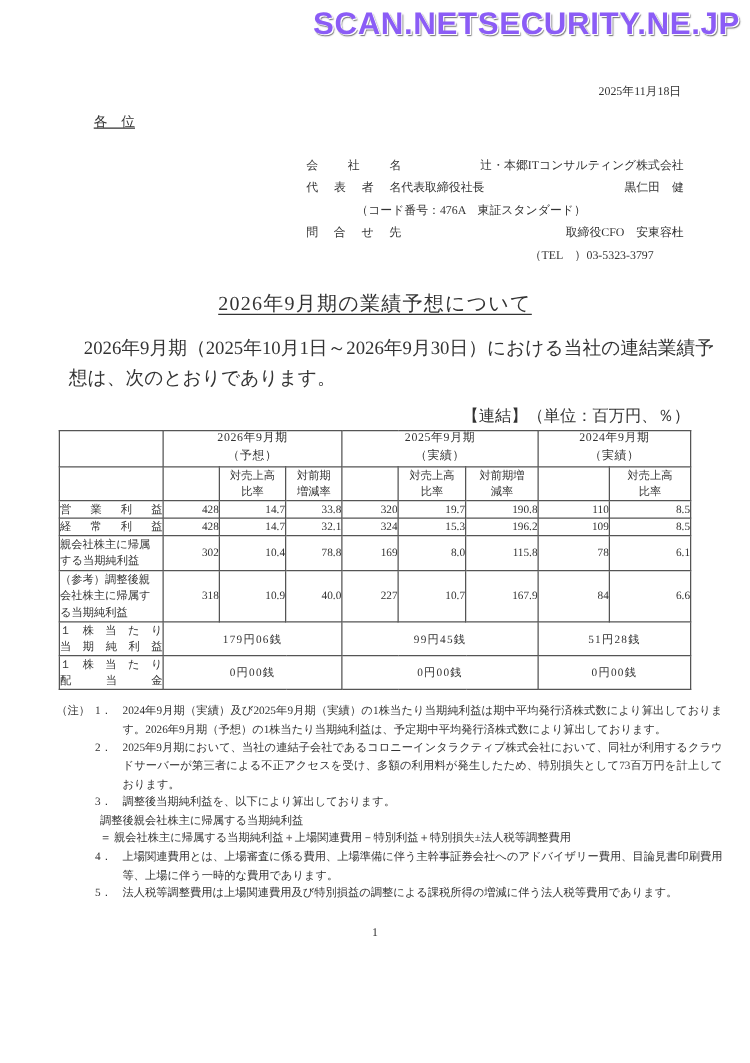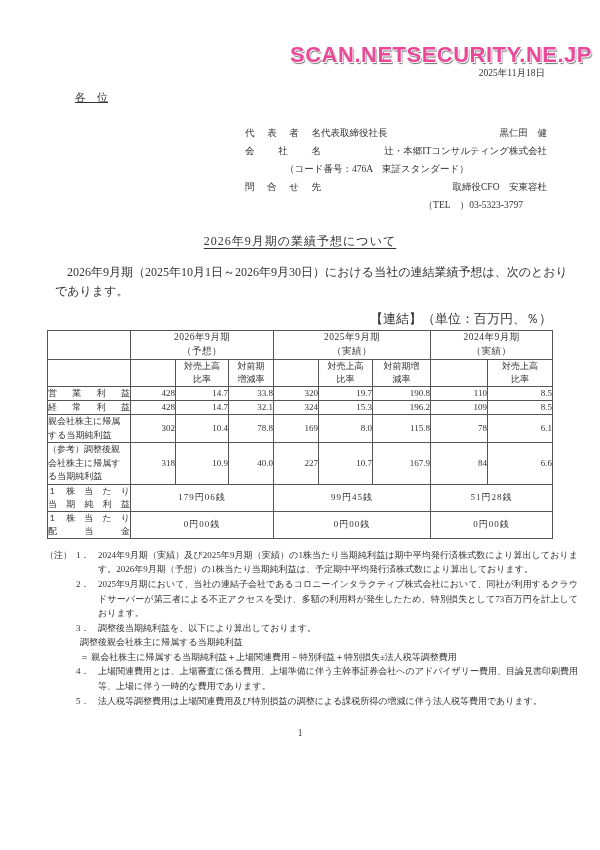--- a/index.html
+++ b/index.html
@@ -3,40 +3,39 @@
 <meta charset="utf-8">
 <style>
   html,body{margin:0;padding:0;background:#ffffff;}
   .page{
     position:relative;width:600px;height:850px;background:#ffffff;overflow:hidden;
     font-family:"Liberation Serif","DejaVu Serif",serif;color:#333;
   }
   .watermark{
     position:absolute;top:5px;right:8px;
     font-family:"Liberation Sans","DejaVu Sans",sans-serif;
-    font-weight:bold;font-size:22px;letter-spacing:0.5px;color:#ec4899;
+    font-weight:bold;font-size:25px;letter-spacing:0.5px;color:#8b5cf6;
     text-shadow:1px 1px 0 #ffffff,1.5px 1.5px 1px #6f6f6f;
-    margin-top:37px;
   }
   .date{position:absolute;top:67px;right:55px;font-size:9.5px;}
   .addressee{position:absolute;top:90px;left:75px;font-size:11px;text-decoration:underline;}
   .company{position:absolute;top:124px;left:245px;width:308px;font-size:9.5px;}
   .company .crow{display:grid;grid-template-columns:76px 1fr;height:18px;line-height:18px;}
   .company .clabel{text-align:justify;text-align-last:justify;}
   .company .cval-r{text-align:right;padding-right:6px;}
   .company .cval-split{display:flex;justify-content:space-between;padding-right:6px;}
   .company .cfull{grid-column:1 / 3;padding-left:40px;}
   .company .ctel{text-align:right;padding-right:30px;}
 
   .flow{position:absolute;top:233px;left:0;width:600px;}
   .title{
-    text-align:center;font-size:12px;letter-spacing:1px;
+    text-align:center;font-size:16px;letter-spacing:1px;
     text-decoration:underline;text-underline-offset:3px;
   }
-  .intro{margin:13px 25px 0 55px;font-size:12px;line-height:1.6;text-indent:12px;}
+  .intro{margin:13px 25px 0 55px;font-size:15px;line-height:1.6;text-indent:12px;}
 
   .captions{
     width:505px;margin:9px 0 0 47px;display:flex;justify-content:flex-end;
     font-size:13px;
   }
   .captions .cap-left{padding-left:16px;}
 
   table.fin{
     border-collapse:collapse;margin:2px 0 0 47px;table-layout:fixed;width:505px;
     font-size:9px;
@@ -66,29 +65,29 @@
 <body>
 
 <div class="page">
 
   <div class="watermark">SCAN.NETSECURITY.NE.JP</div>
   <div class="date">2025年11月18日</div>
   <div class="addressee">各　位</div>
 
   <div class="company">
     <div class="crow">
+      <span class="clabel">会社名</span>
+      <span class="cval-r">辻・本郷ITコンサルティング株式会社</span>
+    </div>
+    <div class="crow">
       <span class="clabel">代表者名</span>
       <span class="cval-split">
         <span>代表取締役社長</span>
         <span>黒仁田　健</span>
       </span>
-    </div>
-    <div class="crow">
-      <span class="clabel">会社名</span>
-      <span class="cval-r">辻・本郷ITコンサルティング株式会社</span>
     </div>
     <div class="crow">
       <span class="cfull">（コード番号：476A　東証スタンダード）</span>
     </div>
     <div class="crow">
       <span class="clabel">問合せ先</span>
       <span class="cval-r">取締役CFO　安東容杜</span>
     </div>
     <div class="crow">
       <span class="clabel"></span>

